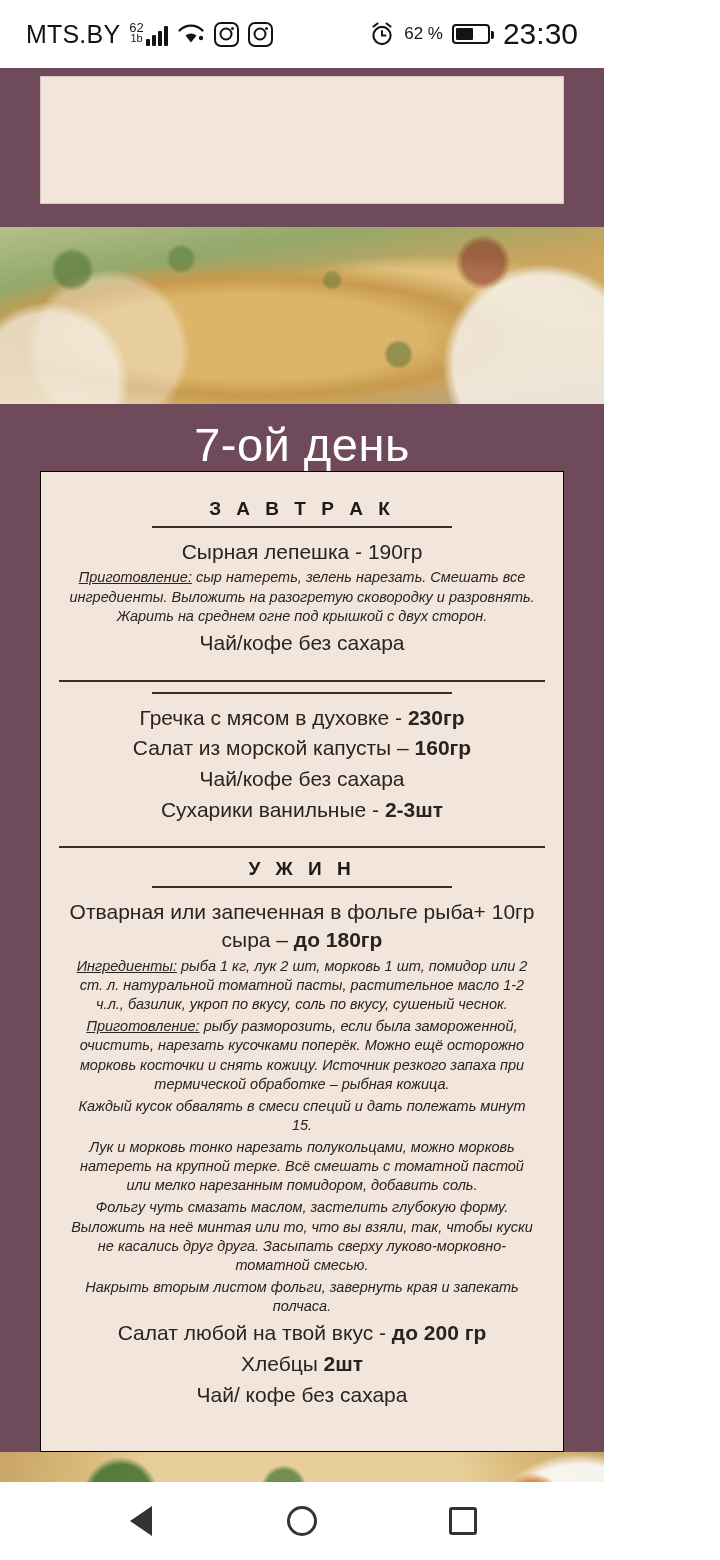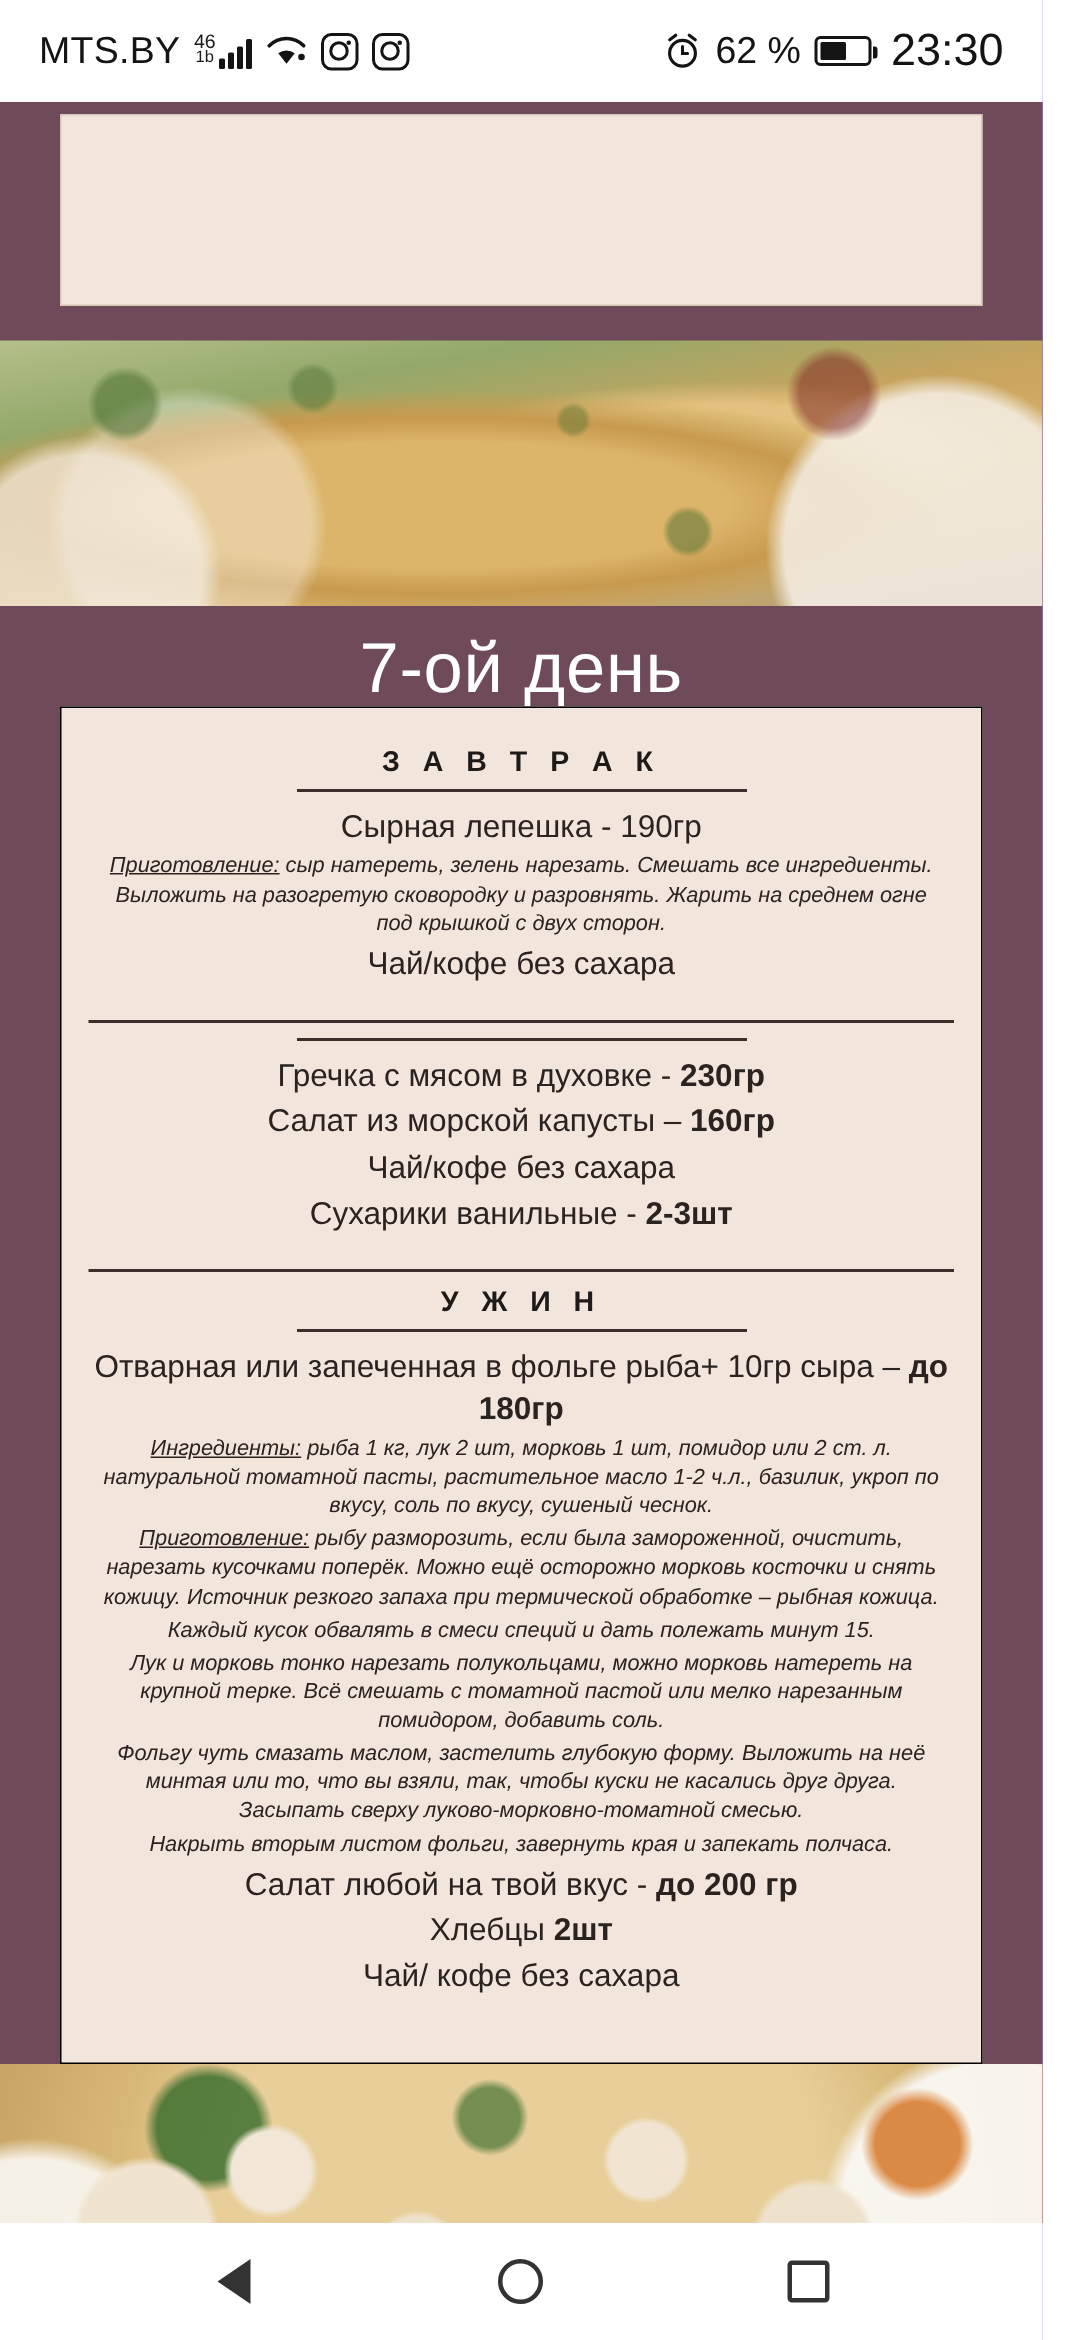--- a/index.html
+++ b/index.html
@@ -5,21 +5,21 @@
   * { box-sizing: border-box; margin: 0; padding: 0; }
   html, body {
     width: 720px;
     height: 1560px;
     background: #ffffff;
     font-family: "Liberation Sans", sans-serif;
     overflow: hidden;
   }
   .phone {
     position: relative;
-    width: 695px;
+    width: 604px;
     height: 1560px;
     background: #8b5cf6;
     display: flex;
     flex-direction: column;
   }
 
   
   .statusbar {
     height: 68px;
     flex: 0 0 68px;
@@ -93,21 +93,21 @@
   .sq-icon::before {
     content: "";
     position: absolute;
     right: 3px; top: 3px;
     width: 3px; height: 3px;
     background: #141414;
     border-radius: 50%;
   }
 
   .alarm { width: 26px; height: 26px; position: relative; }
-  .battery-pct { font-size: 25px; color: #141414; }
+  .battery-pct { font-size: 17px; color: #141414; }
   .battery {
     width: 38px; height: 20px;
     border: 2.4px solid #141414;
     border-radius: 4px;
     position: relative;
     display: flex;
     align-items: center;
     padding: 2px;
   }
   .battery::after {
@@ -284,21 +284,21 @@
 </head>
 <body>
 
 <div class="phone">
 
   <div class="statusbar">
     <div class="sb-left">
       <span class="carrier">MTS.BY</span>
       <span class="net-group">
         <span class="net-label">
-          <span class="top">46</span>
+          <span class="top">62</span>
           <span class="bot">1b</span>
         </span>
         <span class="bars">
             <i></i>
             <i></i>
             <i></i>
             <i></i>
           </span>
       </span>
       <span class="wifi">

